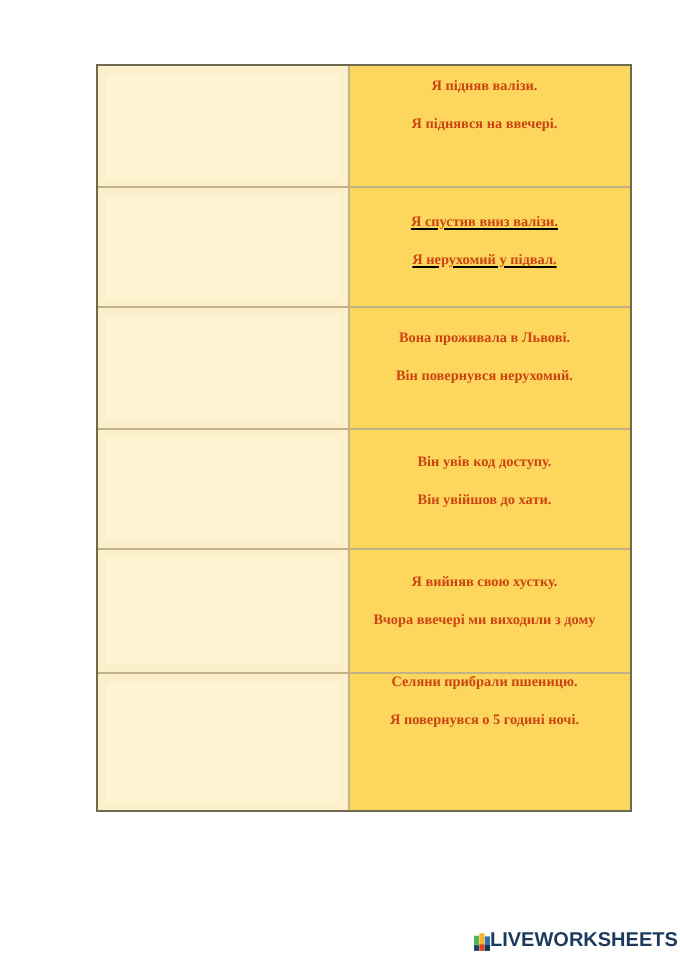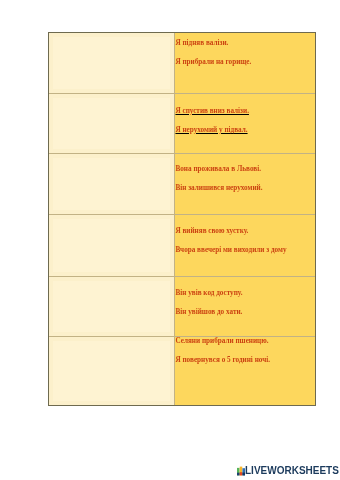--- a/index.html
+++ b/index.html
@@ -3,76 +3,76 @@
 <meta charset="utf-8">
 <style>
   html,body{margin:0;padding:0;}
   body{width:340px;height:480px;background:var(--page-bg,#ffffff);font-family:"Liberation Serif",serif;overflow:hidden;}
   .page{position:relative;width:340px;height:480px;background:var(--page-bg,#fff);}
   .wtable{position:absolute;left:48px;top:32px;width:268px;border-collapse:collapse;table-layout:fixed;}
   .wtable td{border:1px solid var(--inner-border,#c2b285);padding:0;vertical-align:middle;}
   .wtable td.c-left{width:126px;background:var(--answer-cell-bg,#fcf0cb);padding:4px 4px 4px 4px;box-sizing:border-box;vertical-align:top;}
   .table-frame{position:absolute;left:48px;top:32px;width:268px;height:374px;border:1px solid var(--outer-border,#6e6a4f);box-sizing:border-box;pointer-events:none;z-index:5;}
   .answer-box{width:100%;height:52px;background:var(--answer-box-bg,#fef3d2);border:0;box-sizing:border-box;}
-  .wtable td.c-right{width:140px;background:var(--prompt-cell-bg,#fdd75d);text-align:left;vertical-align:top;box-sizing:border-box;padding-right:6px;}
+  .wtable td.c-right{width:140px;background:var(--prompt-cell-bg,#fdd75d);text-align:center;vertical-align:top;box-sizing:border-box;padding-right:6px;}
   .sent{color:var(--prompt-text,#cc4412);font-weight:bold;font-size:7.2px;line-height:7px;margin:0;font-family:"Liberation Serif",serif;}
   .sent + .sent{margin-top:12px;}
   .logo{position:absolute;left:237px;top:466px;display:flex;align-items:flex-end;gap:0px;}
   .logo-icon{display:block;width:8px;height:10px;}
   .logo-text{font-family:"Liberation Sans",sans-serif;font-weight:bold;font-size:10px;line-height:10px;color:var(--logo-text,#1b3a5c);letter-spacing:0px;text-align:center;}
 </style>
 </head>
 <body>
 
 <div class="page">
   <table class="wtable">
     <tbody id="tbody">
         <tr style="height: 61px;">
           <td class="c-left">
             <div class="answer-box" style="height: 52px;"></div>
           </td>
           <td class="c-right" style="padding-top: 7px;">
             <p class="sent">Я підняв валізи.</p>
-            <p class="sent">Я прибрали на горище.</p>
+            <p class="sent">Я піднявся на ввечері.</p>
           </td>
         </tr>
         <tr style="height: 60px; text-decoration: underline;">
           <td class="c-left">
             <div class="answer-box" style="height: 51px;"></div>
           </td>
           <td class="c-right" style="padding-top: 14px;">
             <p class="sent">Я спустив вниз валізи.</p>
             <p class="sent">Я нерухомий у підвал.</p>
           </td>
         </tr>
         <tr style="height: 61px;">
           <td class="c-left">
             <div class="answer-box" style="height: 52px;"></div>
           </td>
           <td class="c-right" style="padding-top: 12px;">
             <p class="sent">Вона проживала в Львові.</p>
-            <p class="sent">Він залишився нерухомий.</p>
+            <p class="sent">Він повернувся нерухомий.</p>
+          </td>
+        </tr>
+        <tr style="height: 60px;">
+          <td class="c-left">
+            <div class="answer-box" style="height: 51px;"></div>
+          </td>
+          <td class="c-right" style="padding-top: 13px;">
+            <p class="sent">Він увів код доступу.</p>
+            <p class="sent">Він увійшов до хати.</p>
           </td>
         </tr>
         <tr style="height: 62px;">
           <td class="c-left">
             <div class="answer-box" style="height: 53px;"></div>
           </td>
           <td class="c-right" style="padding-top: 13px;">
             <p class="sent">Я вийняв свою хустку.</p>
             <p class="sent">Вчора ввечері ми виходили з дому</p>
-          </td>
-        </tr>
-        <tr style="height: 60px;">
-          <td class="c-left">
-            <div class="answer-box" style="height: 51px;"></div>
-          </td>
-          <td class="c-right" style="padding-top: 13px;">
-            <p class="sent">Він увів код доступу.</p>
-            <p class="sent">Він увійшов до хати.</p>
           </td>
         </tr>
         <tr style="height: 69px;">
           <td class="c-left">
             <div class="answer-box" style="height: 60px;"></div>
           </td>
           <td class="c-right" style="padding-top: 1px;">
             <p class="sent">Селяни прибрали пшеницю.</p>
             <p class="sent">Я повернувся о 5 годині ночі.</p>
           </td>

